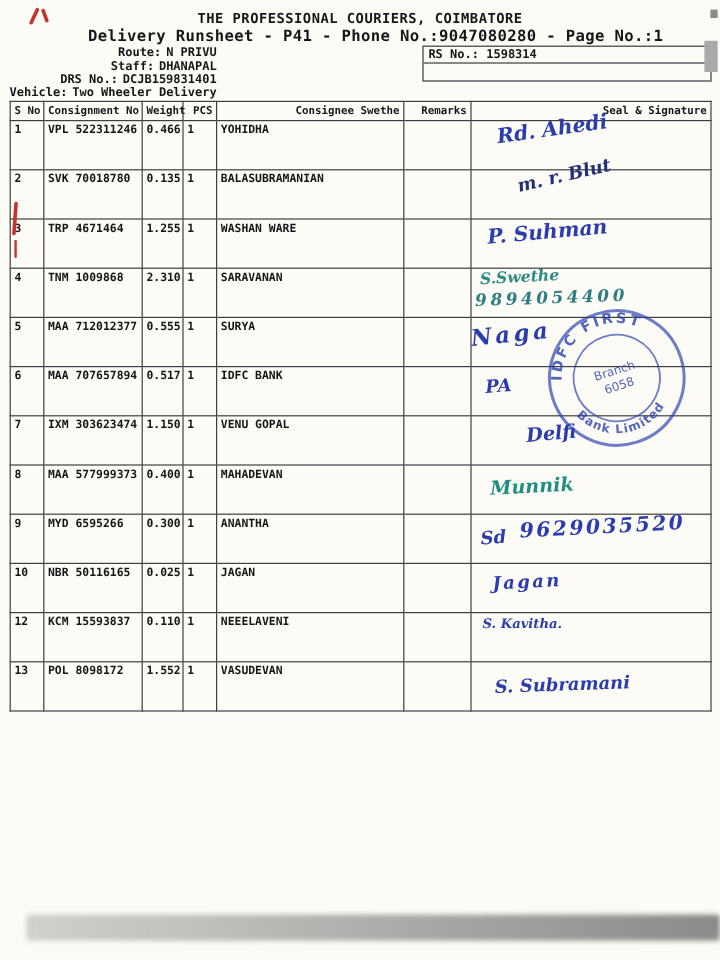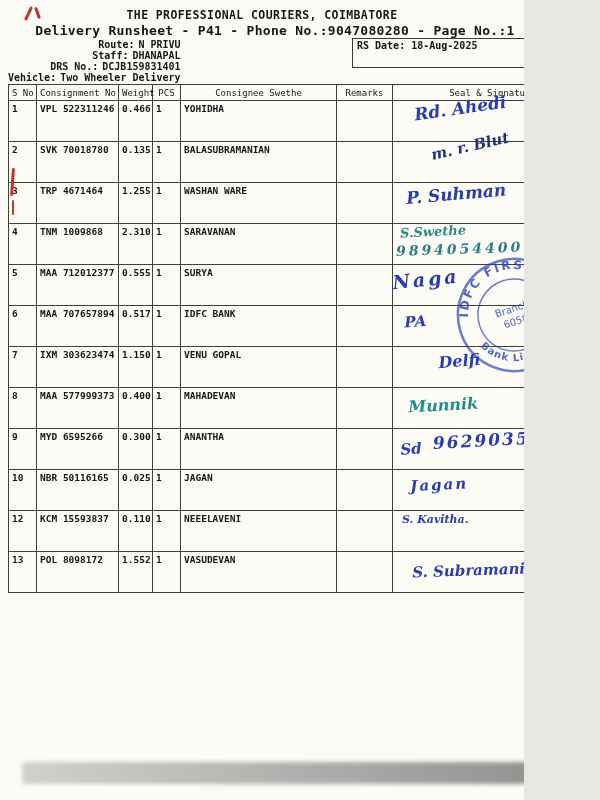--- a/index.html
+++ b/index.html
@@ -1,37 +1,37 @@
 <!DOCTYPE html>
 <html><head>
 <meta charset="utf-8">
 <style>
   html,body{margin:0;padding:0;background:#e8e6e0;}
   .paper{
-    position:relative;width:524px;height:800px;background:#fcfbf6;
+    position:relative;width:600px;height:800px;background:#fcfbf6;
     font-family:"DejaVu Sans Mono",monospace;color:#161616;overflow:hidden;
   }
   .doc-title{position:absolute;top:8px;left:0;width:100%;text-align:center;
     font-size:11.5px;font-weight:bold;letter-spacing:.4px;}
   .doc-subtitle{position:absolute;top:23px;left:0;width:100%;text-align:center;
     font-size:13px;font-weight:bold;letter-spacing:.3px;margin-left:13px;}
 
   .info{position:absolute;top:39px;left:8px;font-size:10px;font-weight:bold;line-height:11px;}
   .info-line{height:11px;white-space:nowrap;text-align:right;}
   .info-line .lbl{margin-right:4px;}
 
   .rs-box{position:absolute;top:38px;left:352px;width:239px;height:28px;
     border:1px solid #3a3a3a;font-size:10px;font-weight:bold;background:transparent;}
   .rs-row{height:13px;line-height:13px;padding:0 4px;white-space:nowrap;}
   .rs-row.first{border-bottom:1px solid #3a3a3a;}
 
   table.runsheet{position:absolute;top:84px;left:8px;width:584px;
     border-collapse:collapse;table-layout:fixed;}
   .runsheet th,.runsheet td{border:1px solid #3f3f3f;overflow:visible;}
-  .runsheet th{font-size:9px;font-weight:normal;text-align:center;padding:1px 3px;height:13px;
+  .runsheet th{font-size:9px;font-weight:bold;text-align:right;padding:1px 3px;height:13px;
     white-space:nowrap;}
   .runsheet td{font-size:9.5px;font-weight:bold;vertical-align:top;padding:2px 3px;}
   .runsheet tbody tr{height:41px;}
 
   .sig,.sig-note{font-family:"DejaVu Serif",serif;font-style:italic;color:#2a3cae;
     white-space:nowrap;transform-origin:left center;}
   .sig-note{font-size:13px;letter-spacing:2px;margin-top:2px;}
 
   tbody tr:nth-child(1) .sig{font-size:17px;transform:rotate(-8deg) translate(18px,4px);}
   tbody tr:nth-child(2) .sig{font-size:15px;color:#233079;transform:rotate(-13deg) translate(34px,10px);}
@@ -82,23 +82,23 @@
     </div>
     <div class="info-line">
       <span class="lbl">DRS No.:</span><span>DCJB159831401</span>
     </div>
     <div class="info-line">
       <span class="lbl">Vehicle:</span><span>Two Wheeler Delivery</span>
     </div>
   </div>
 
   <div class="rs-box">
-    <div class="rs-row">
-      <span class="lbl">RS Date:</span>
-      <span>18-Aug-2025</span>
+    <div class="rs-row first">
+      <span class="lbl">RS No.:</span>
+      <span>1598314</span>
     </div>
   </div>
 
   <table class="runsheet">
     <colgroup>
       <col style="width:28px">
         <col style="width:82px">
         <col style="width:34px">
       <col style="width:28px">
         <col style="width:156px">

